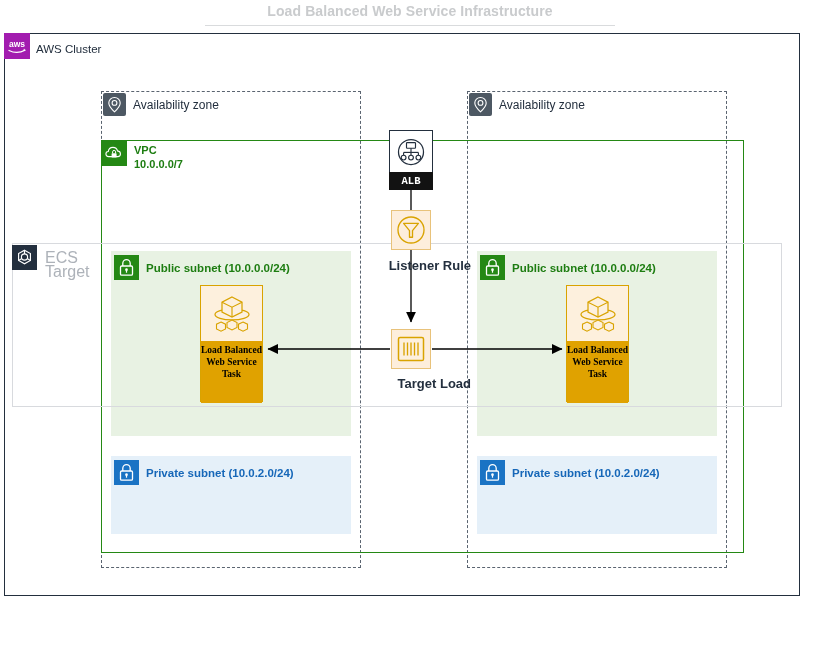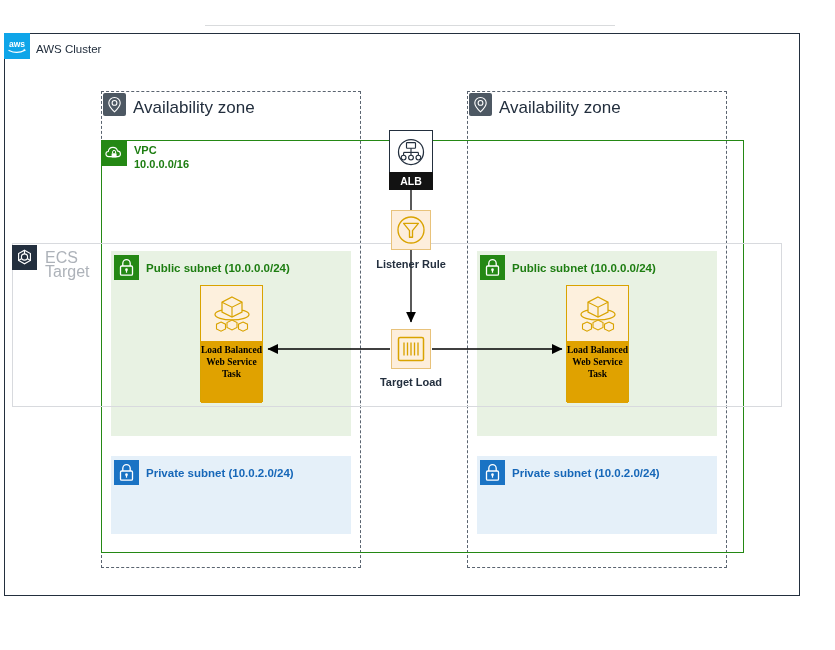--- a/index.html
+++ b/index.html
@@ -39,21 +39,21 @@
     left: 4px; top: 33px;
     width: 796px; height: 563px;
     border: 1.5px solid #232f3e;
     box-sizing: border-box;
     background: #ffffff;
   }
   .region-badge {
     position: absolute;
     left: 4px; top: 33px;
     width: 26px; height: 26px;
-    background: #0ea5e9;
+    background: #a21caf;
     box-sizing: border-box;
   }
   .region-label {
     position: absolute;
     left: 36px; top: 43px;
     font-size: 11.5px;
     color: #232f3e;
   }
 
   
@@ -65,21 +65,21 @@
   }
   .az-badge {
     position: absolute;
     width: 23px; height: 23px;
     background: #4d5863;
     border-radius: 2px;
     box-sizing: border-box;
   }
   .az-label {
     position: absolute;
-    font-size: 17px;
+    font-size: 12px;
     color: #232f3e;
   }
 
   
   .vpc-box {
     position: absolute;
     left: 101px; top: 140px;
     width: 643px; height: 413px;
     border: 1.5px solid #248814;
     box-sizing: border-box;
@@ -174,20 +174,21 @@
     padding-top: 3px;
     box-sizing: border-box;
   }
 
   
   .alb {
     position: absolute;
     left: 389px; top: 130px;
     width: 44px; height: 60px;
     box-sizing: border-box;
+    font-family: Liberation Mono, monospace;
   }
   .alb-icon {
     height: 42px;
     background: #ffffff;
     border: 1.3px solid #232f3e;
     border-bottom: none;
     display: flex;
     align-items: center;
     justify-content: center;
     box-sizing: border-box;
@@ -209,40 +210,41 @@
     width: 40px; height: 40px;
     background: #fdeedc;
     border: 1px solid #e8c27a;
     display: flex;
     align-items: center;
     justify-content: center;
     box-sizing: border-box;
   }
   .node-caption {
     position: absolute;
-    font-size: 11px;
+    font-size: 13px;
     font-weight: bold;
     color: #232f3e;
-    text-align: center;
+    text-align: right;
     white-space: nowrap;
   }
 
   
   .svg-layer {
     position: absolute;
     left: 0; top: 0;
     width: 835px; height: 650px;
     pointer-events: none;
   }
 </style>
 </head>
 <body>
 
 <div id="canvas">
 
+  <div class="title">Load Balanced Web Service Infrastructure</div>
   <div class="title-rule"></div>
 
   <div class="region-box"></div>
   <div class="region-badge">
     <svg width="26" height="26" viewBox="0 0 26 26">
       <text x="13" y="14" text-anchor="middle" font-family="Liberation Sans, sans-serif" font-size="8.5" font-weight="bold" fill="#ffffff">aws</text>
       <path d="M5 17.5 Q13 21.5 21 17.2" stroke="#ffffff" stroke-width="1.3" fill="none" stroke-linecap="round"></path>
       <path d="M20 15.6 L21.4 17.3 L19.2 17.9 Z" fill="#ffffff"></path>
     </svg>
   </div>
@@ -269,21 +271,21 @@
   <div class="vpc-box"></div>
   <div class="vpc-badge">
     <svg width="26" height="26" viewBox="0 0 26 26">
       <path d="M6.5 16.2 C4.6 16.2 3.6 14.9 3.6 13.5 C3.6 12.1 4.7 11 6.1 10.9 C6.3 8.4 8.4 6.5 11 6.5 C13.3 6.5 15.3 8.1 15.8 10.2 C17.5 10.4 18.9 11.9 18.9 13.5 C18.9 15 17.8 16.2 16.1 16.2 Z" fill="none" stroke="#ffffff" stroke-width="1.15" transform="translate(1.5,1.2) scale(0.95)"></path>
       <rect x="10.6" y="13.3" width="5" height="4.2" rx="0.6" fill="#ffffff"></rect>
       <path d="M11.6 13.3 L11.6 11.9 A1.5 1.5 0 0 1 14.6 11.9 L14.6 13.3" fill="none" stroke="#ffffff" stroke-width="1"></path>
     </svg>
   </div>
   <div class="vpc-label">
     <div>VPC</div>
-    <div>10.0.0.0/16</div>
+    <div>10.0.0.0/7</div>
   </div>
 
   <div class="subnet public" style="left:111px; top:251px; width:240px; height:185px;"></div>
   <div class="subnet-badge public" style="left:114px; top:255px;">
     <svg width="25" height="25" viewBox="0 0 25 25">
       <rect x="6.5" y="11" width="12" height="9.2" rx="1.2" fill="none" stroke="#ffffff" stroke-width="1.3"></rect>
       <path d="M8.8 11 L8.8 8.3 A3.7 3.7 0 0 1 16.2 8.3 L16.2 11" fill="none" stroke="#ffffff" stroke-width="1.3"></path>
       <circle cx="12.5" cy="14.7" r="1.35" fill="#ffffff"></circle>
       <rect x="11.9" y="14.7" width="1.2" height="3" fill="#ffffff"></rect>
     </svg>

